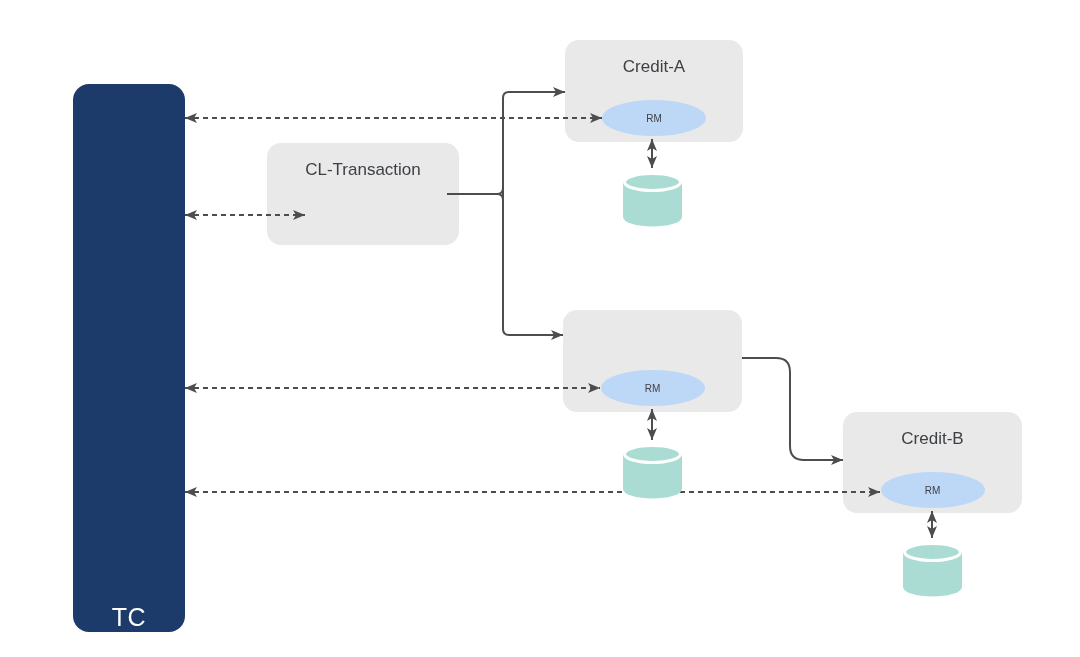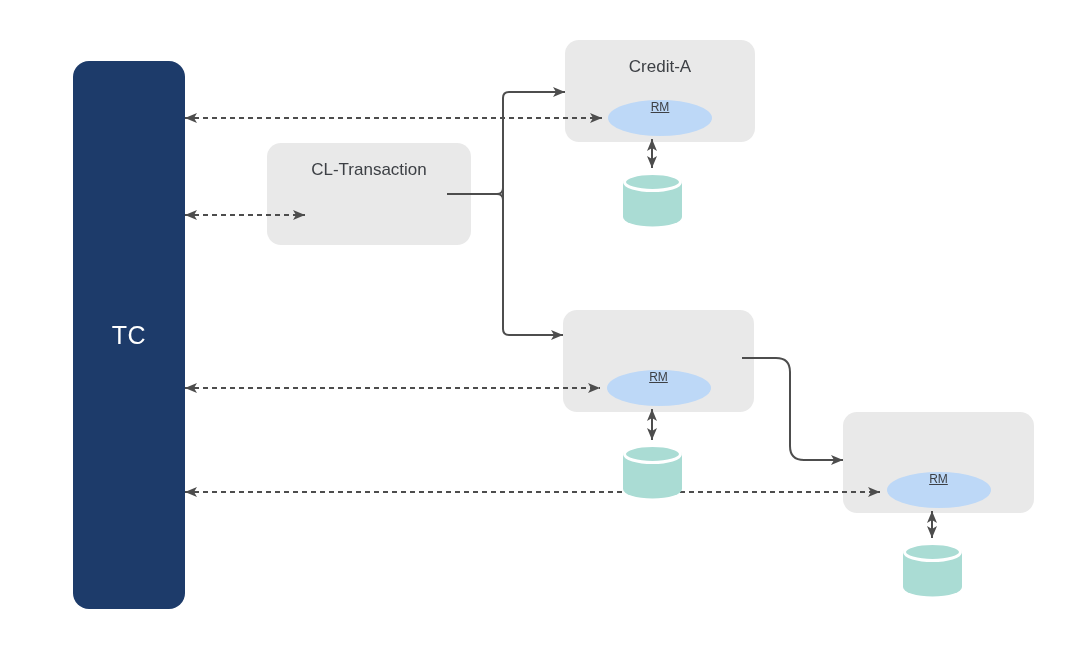--- a/index.html
+++ b/index.html
@@ -8,50 +8,48 @@
     width: 1080px;
     height: 657px;
     background: #ffffff;
     font-family: "Liberation Sans", sans-serif;
     overflow: hidden;
   }
   
   .node-layer { position: absolute; inset: 0; z-index: 1; }
   .tc-box {
     position: absolute;
-    left: 73px; top: 61px; width: 112px; height: 548px;
+    left: 73px; top: 84px; width: 112px; height: 548px;
     background: var(--tc-fill, #1d3b6a);
     border-radius: 16px;
-    display: flex; align-items: center; justify-content: center;
+    display: flex; align-items: flex-end; justify-content: center;
     color: var(--tc-text, #ffffff);
     font-size: 25px;
     letter-spacing: 0.5px;
   }
   .svc {
     position: absolute;
     background: var(--service-fill, #e9e9e9);
     border-radius: 14px;
-    padding-left: 12px;
   }
   .svc-label {
     position: absolute; top: 17px; left: 0; right: 0;
     text-align: center;
     font-size: 17px;
     color: var(--label-text, #3d4045);
   }
   .role {
     position: absolute;
     left: 50%; transform: translateX(-50%);
     width: 104px; height: 36px;
     border-radius: 50%;
     background: var(--role-fill, #bdd8f7);
-    display: flex; align-items: flex-start; justify-content: center;
-    font-size: 12px;
+    display: flex; align-items: center; justify-content: center;
+    font-size: 10px;
     color: var(--label-text, #3d4045);
-    text-decoration: underline;
   }
   .svc-cl-transaction { left: 267px; top: 143px; width: 192px; height: 102px; }
   .svc-cl-transaction .role { top: 56px; }
   .svc-credit-a { left: 565px; top: 40px;  width: 178px; height: 102px; }
   .svc-credit-a .role { top: 60px; }
   .svc-cl-quota { left: 563px; top: 310px; width: 179px; height: 102px; }
   .svc-cl-quota .role { top: 60px; }
   .svc-credit-b { left: 843px; top: 412px; width: 179px; height: 101px; }
   .svc-credit-b .role { top: 60px; }
   
@@ -103,20 +101,21 @@
       </div>
     </div>
 
     <div class="svc svc-cl-quota">
       <div class="role">
         <span>RM</span>
       </div>
     </div>
 
     <div class="svc svc-credit-b">
+      <div class="svc-label">Credit-B</div>
       <div class="role">
         <span>RM</span>
       </div>
     </div>
   </div>
 
   <svg class="connector-layer" width="1080" height="657" viewBox="0 0 1080 657">
     <defs>
       <marker id="arr" markerUnits="userSpaceOnUse" markerWidth="13" markerHeight="11" refX="12" refY="5" orient="auto-start-reverse">
         <path d="M0,0 L12,5 L0,10 L3,5 Z"></path>

